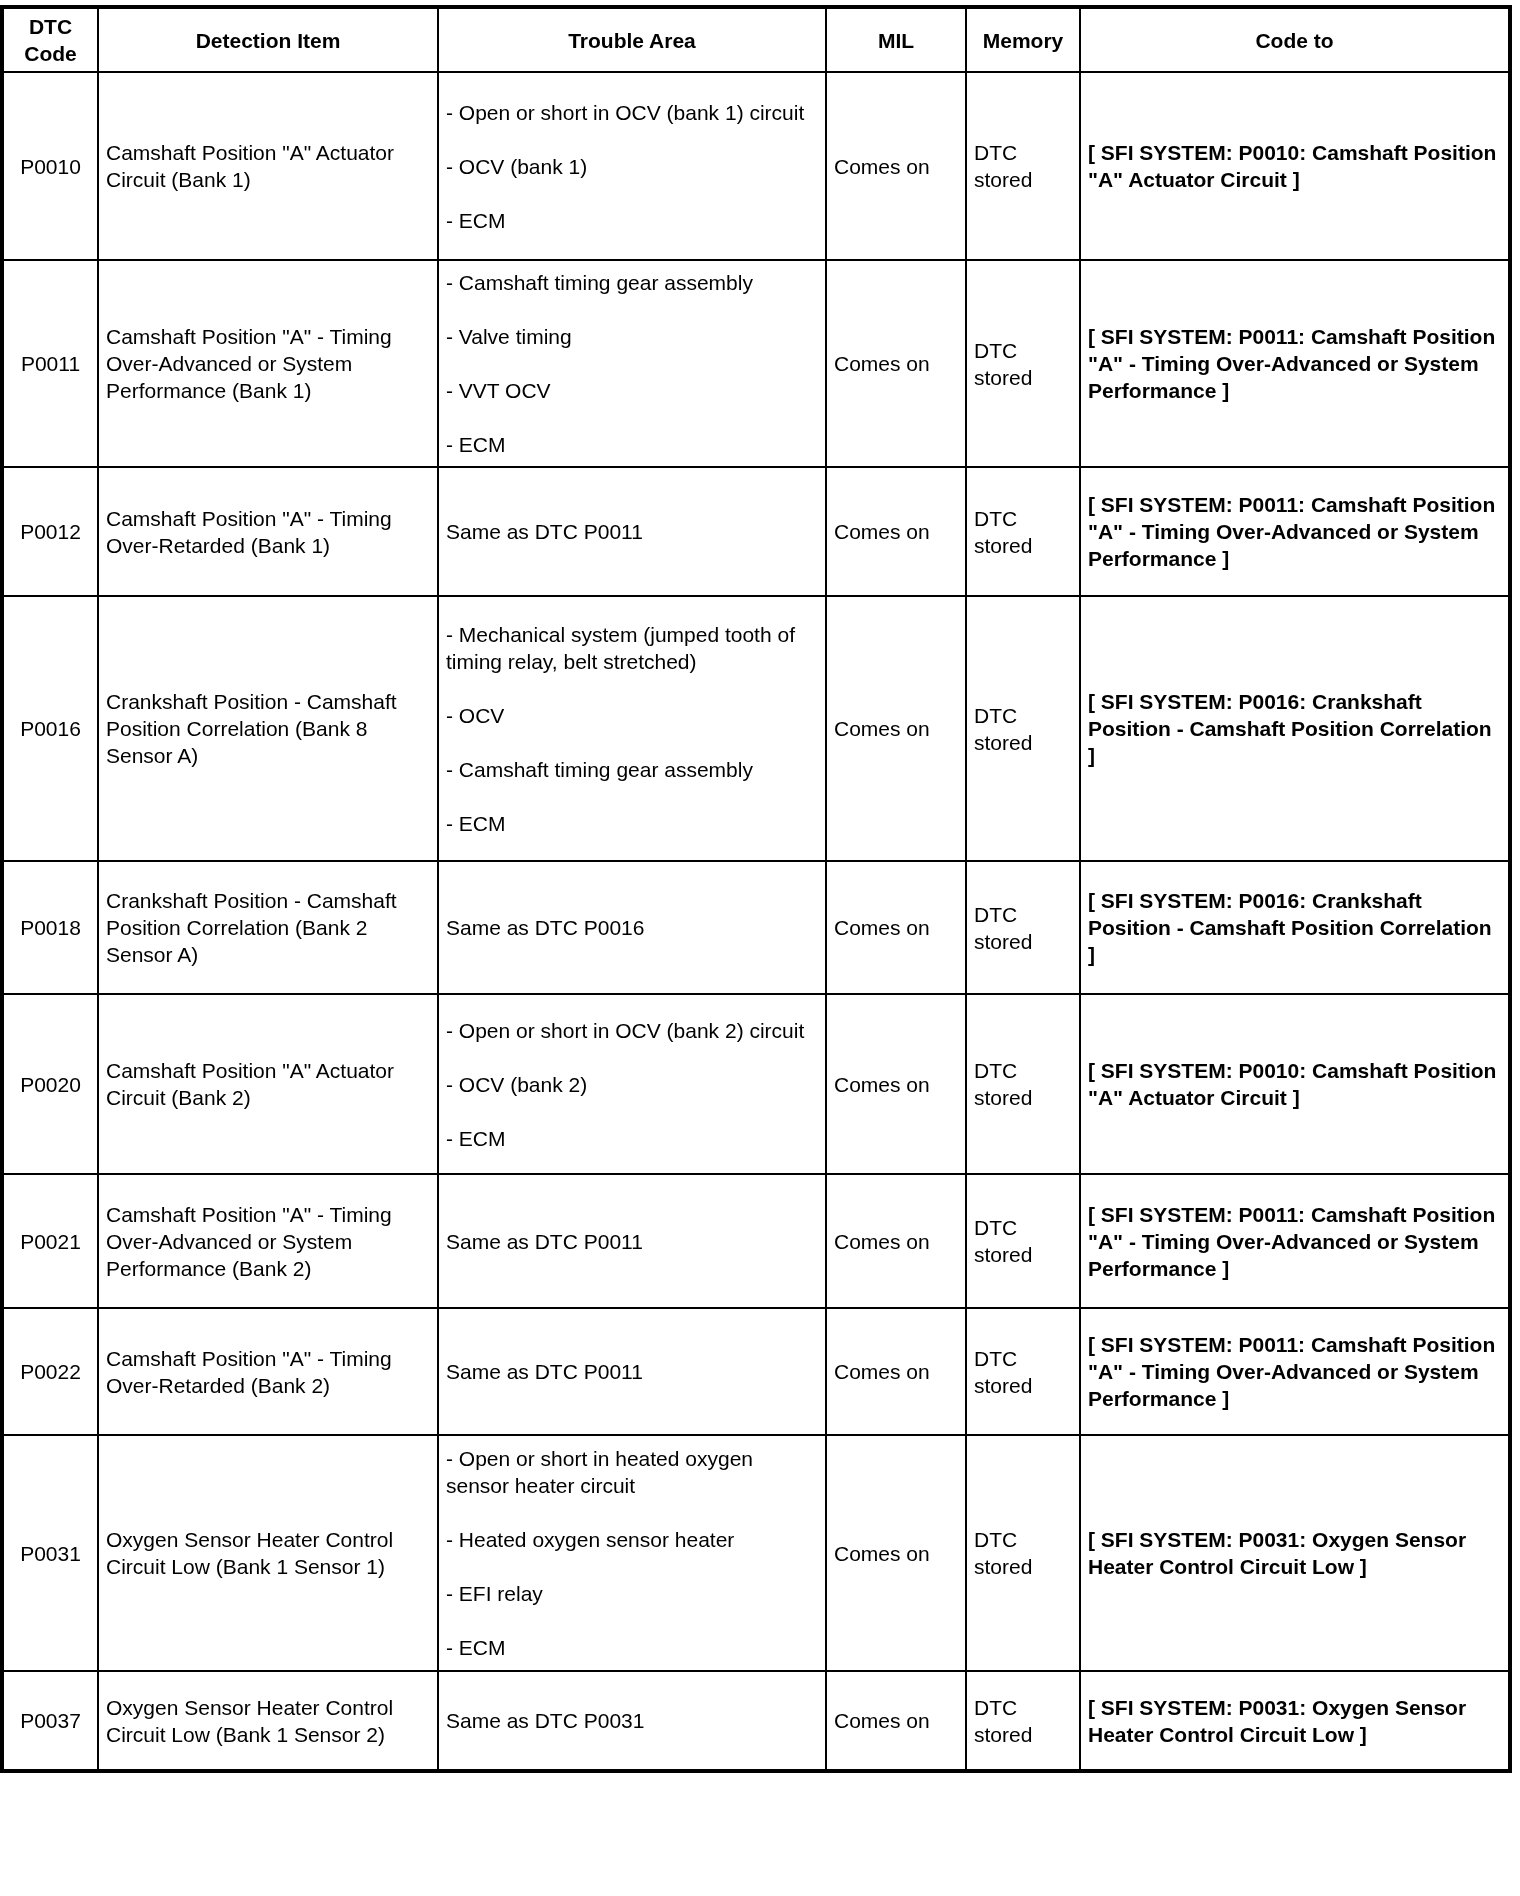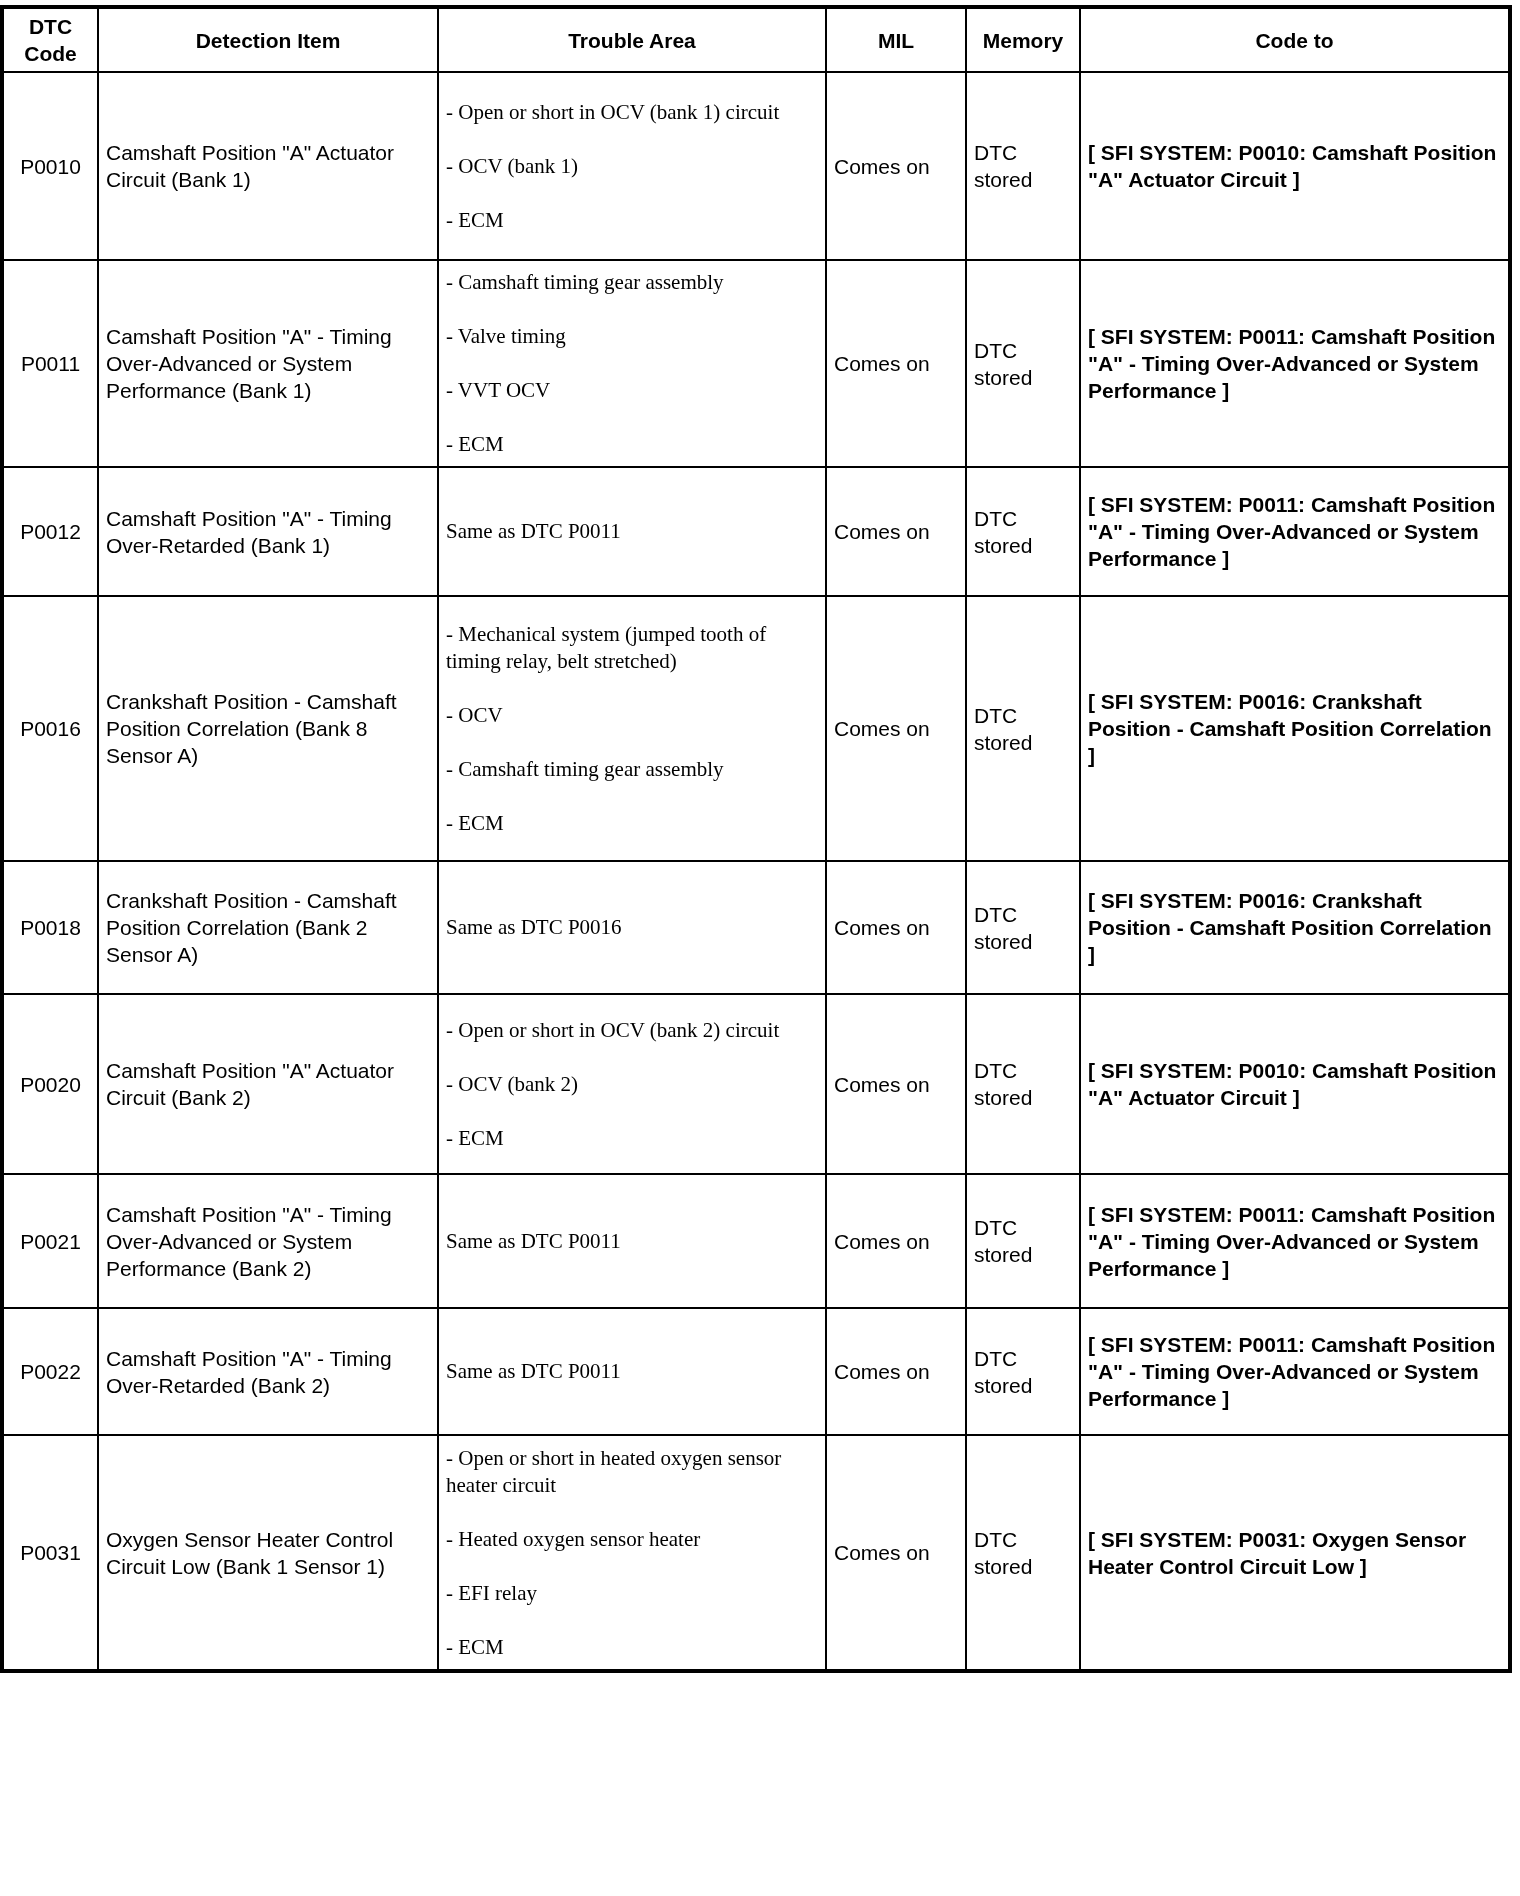--- a/index.html
+++ b/index.html
@@ -32,21 +32,21 @@
   }
   table.dtc th {
     font-weight: bold;
     text-align: center;
     font-size: 21px;
     padding: 4px 4px;
   }
   thead tr { height: 58px; }
   thead th { border-bottom: 3px solid #000000; }
   td.code   { text-align: center; padding-left: 5px; }
-  td.trouble { white-space: pre-line; font-family: Liberation Serif, serif; }
+  td.trouble { white-space: pre-line; }
   td.refer  { font-weight: bold; margin-top: 36px; }
   
   tbody tr:nth-child(1)  { height: 188px; }
   tbody tr:nth-child(2)  { height: 207px; }
   tbody tr:nth-child(3)  { height: 129px; }
   tbody tr:nth-child(4)  { height: 265px; }
   tbody tr:nth-child(5)  { height: 133px; }
   tbody tr:nth-child(6)  { height: 180px; }
   tbody tr:nth-child(7)  { height: 134px; }
   tbody tr:nth-child(8)  { height: 127px; }
@@ -197,15 +197,25 @@
 
 - ECM</td>
     <td class="mil">Comes on</td>
     <td class="memory">DTC stored</td>
     <td class="refer">
       <span>[ SFI SYSTEM: P0031: Oxygen Sensor Heater Control Circuit Low ]</span>
     </td>
   </tr>
 
 
+  <tr>
+    <td class="code">P0037</td>
+    <td class="detection">Oxygen Sensor Heater Control Circuit Low (Bank 1 Sensor 2)</td>
+    <td class="trouble">Same as DTC P0031</td>
+    <td class="mil">Comes on</td>
+    <td class="memory">DTC stored</td>
+    <td class="refer">
+      <span>[ SFI SYSTEM: P0031: Oxygen Sensor Heater Control Circuit Low ]</span>
+    </td>
+  </tr>
 </tbody>
   </table>
 </div>
 
 </body></html>

